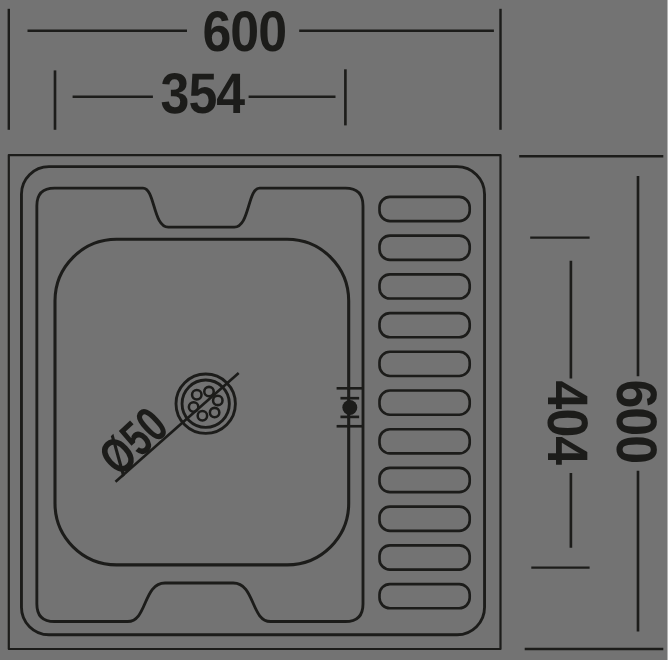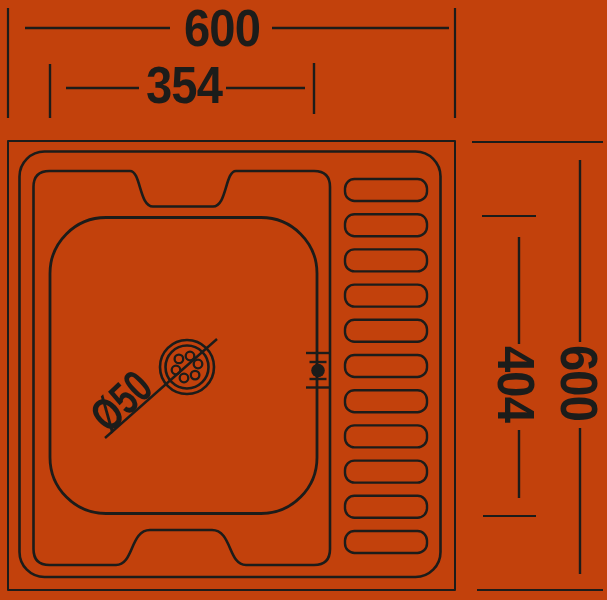--- a/index.html
+++ b/index.html
@@ -4,21 +4,21 @@
 <style>
   html, body {
     margin: 0;
     padding: 0;
     background: #ffffff;
   }
   .canvas {
     position: relative;
     width: 607px;
     height: 600px;
-    background: #c2410c;
+    background: #737373;
     overflow: hidden;
   }
   svg { display: block; }
   .ln {
     fill: none;
     stroke: #1c1c1a;
     stroke-linecap: butt;
     stroke-linejoin: round;
   }
   .dim-text {

